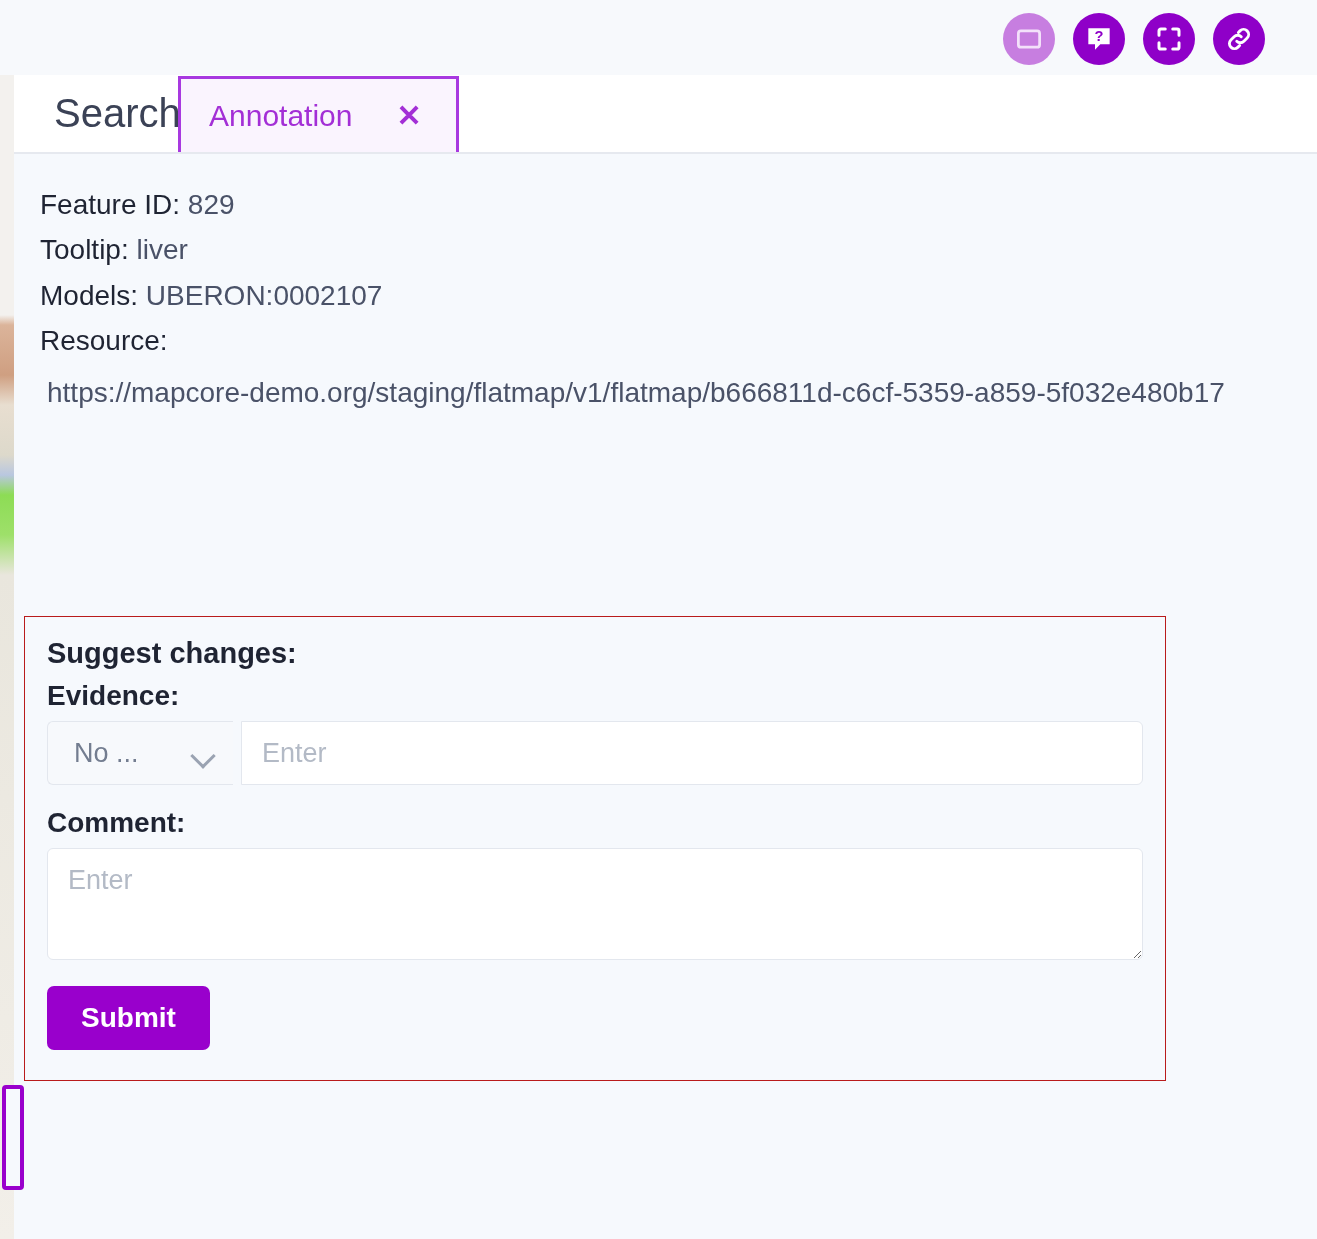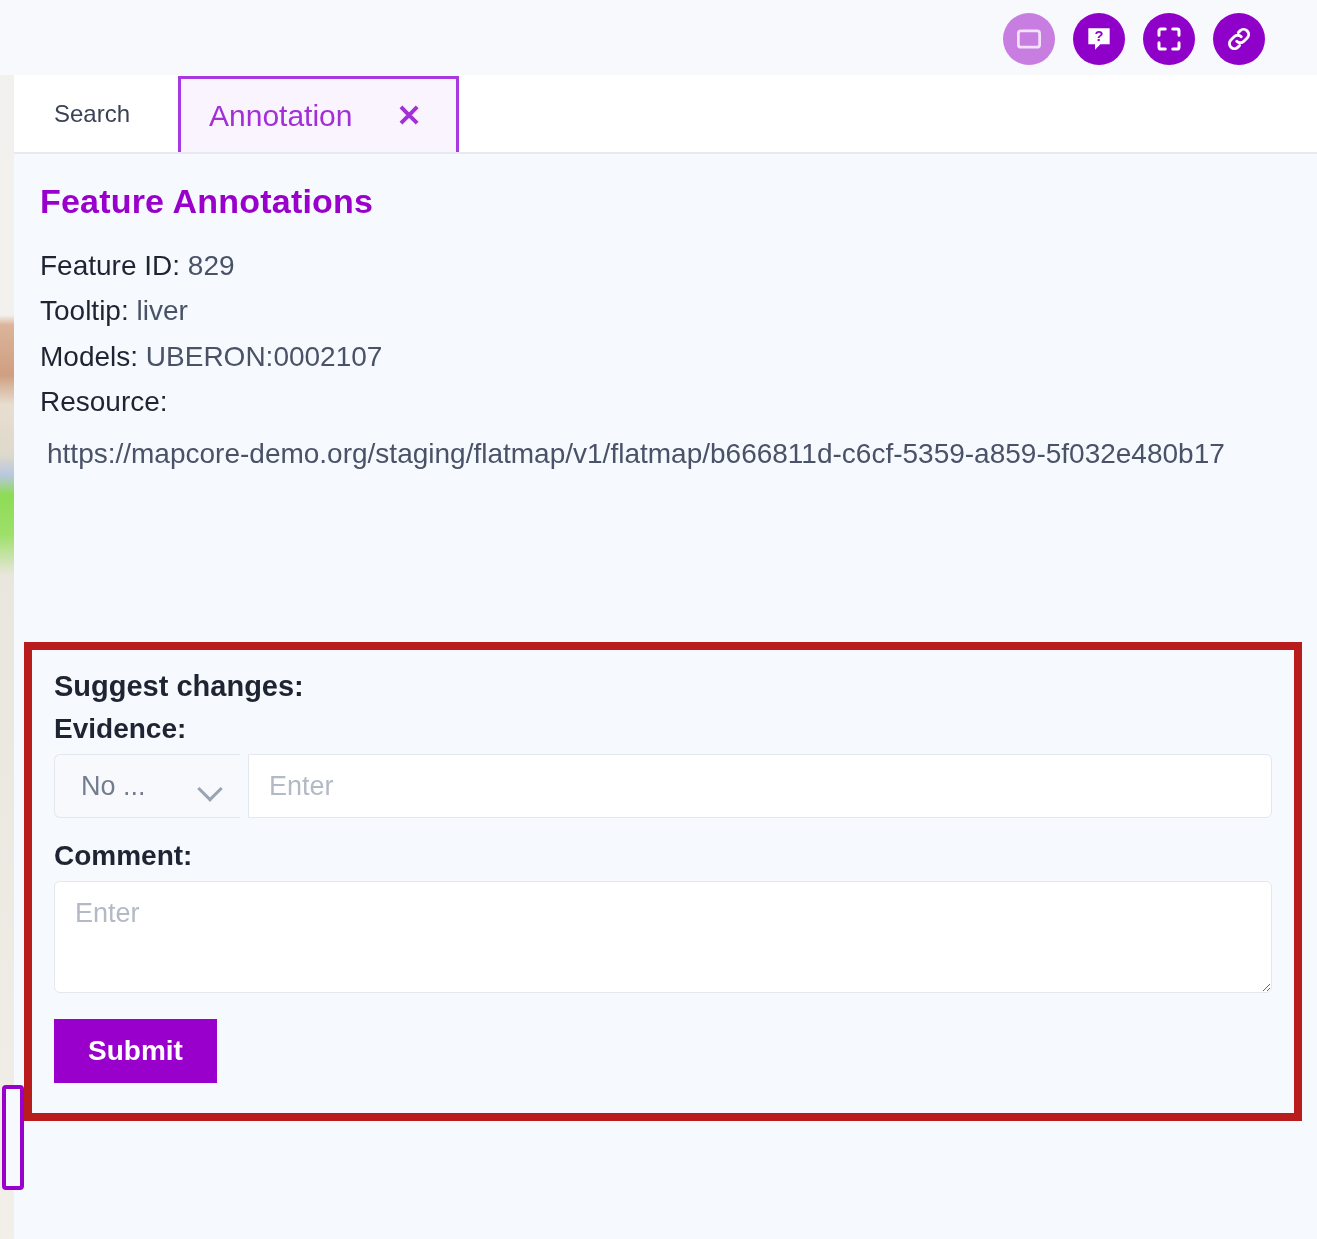--- a/index.html
+++ b/index.html
@@ -91,21 +91,21 @@
     top: 0;
     height: 77px;
     display: flex;
     align-items: center;
     box-sizing: border-box;
     cursor: pointer;
   }
   .tab-search {
     left: 18px;
     padding: 0 22px;
-    font-size: 24px;
+    font-size: 40px;
     color: #3b4256;
   }
   .tab-annotation {
     left: 164px;
     top: 1px;
     height: 76px;
     padding: 0 34px 0 28px;
     gap: 44px;
     background: #faf4fe;
     border: 3px solid #a839e0;
@@ -149,24 +149,24 @@
     width: 1228px;
     word-break: break-word;
     padding-left: 7px;
     margin-top: 10px;
   }
 
   
   .suggest-box {
     position: absolute;
     left: 10px;
-    top: 488px;
-    width: 1278px;
-    box-sizing: border-box;
-    border: 8px solid #b91c1c;
+    top: 462px;
+    width: 1142px;
+    box-sizing: border-box;
+    border: 1px solid #b91c1c;
     background: #f6f9fd;
     padding: 20px 22px 30px 22px;
   }
   .suggest-heading {
     font-size: 29px;
     font-weight: bold;
     color: #1f2433;
     margin-bottom: 10px;
   }
   .field-label {
@@ -241,21 +241,21 @@
     resize: vertical;
     outline: none;
   }
   .comment-area::placeholder { color: #b3bac6; }
 
   .submit-btn {
     margin-top: 26px;
     background: #9900cc;
     color: #ffffff;
     border: none;
-    border-radius: 0;
+    border-radius: 7px;
     font-size: 28px;
     font-weight: bold;
     font-family: "Liberation Sans", sans-serif;
     padding: 16px 34px;
     cursor: pointer;
   }
 
   
   .edge-box {
     position: absolute;
@@ -321,21 +321,20 @@
       <span>Search</span>
     </div>
     <div class="tab tab-annotation">
       <span>Annotation</span>
       <span class="tab-close">✕</span>
     </div>
   </div>
 
   <div class="content">
 
-    <h1 class="section-title">Feature Annotations</h1>
 
     <div class="meta-line">
       <span class="meta-label">Feature ID:</span>
       <span>829</span>
     </div>
 
     <div class="meta-line">
       <span class="meta-label">Tooltip:</span>
       <span>liver</span>
     </div>

